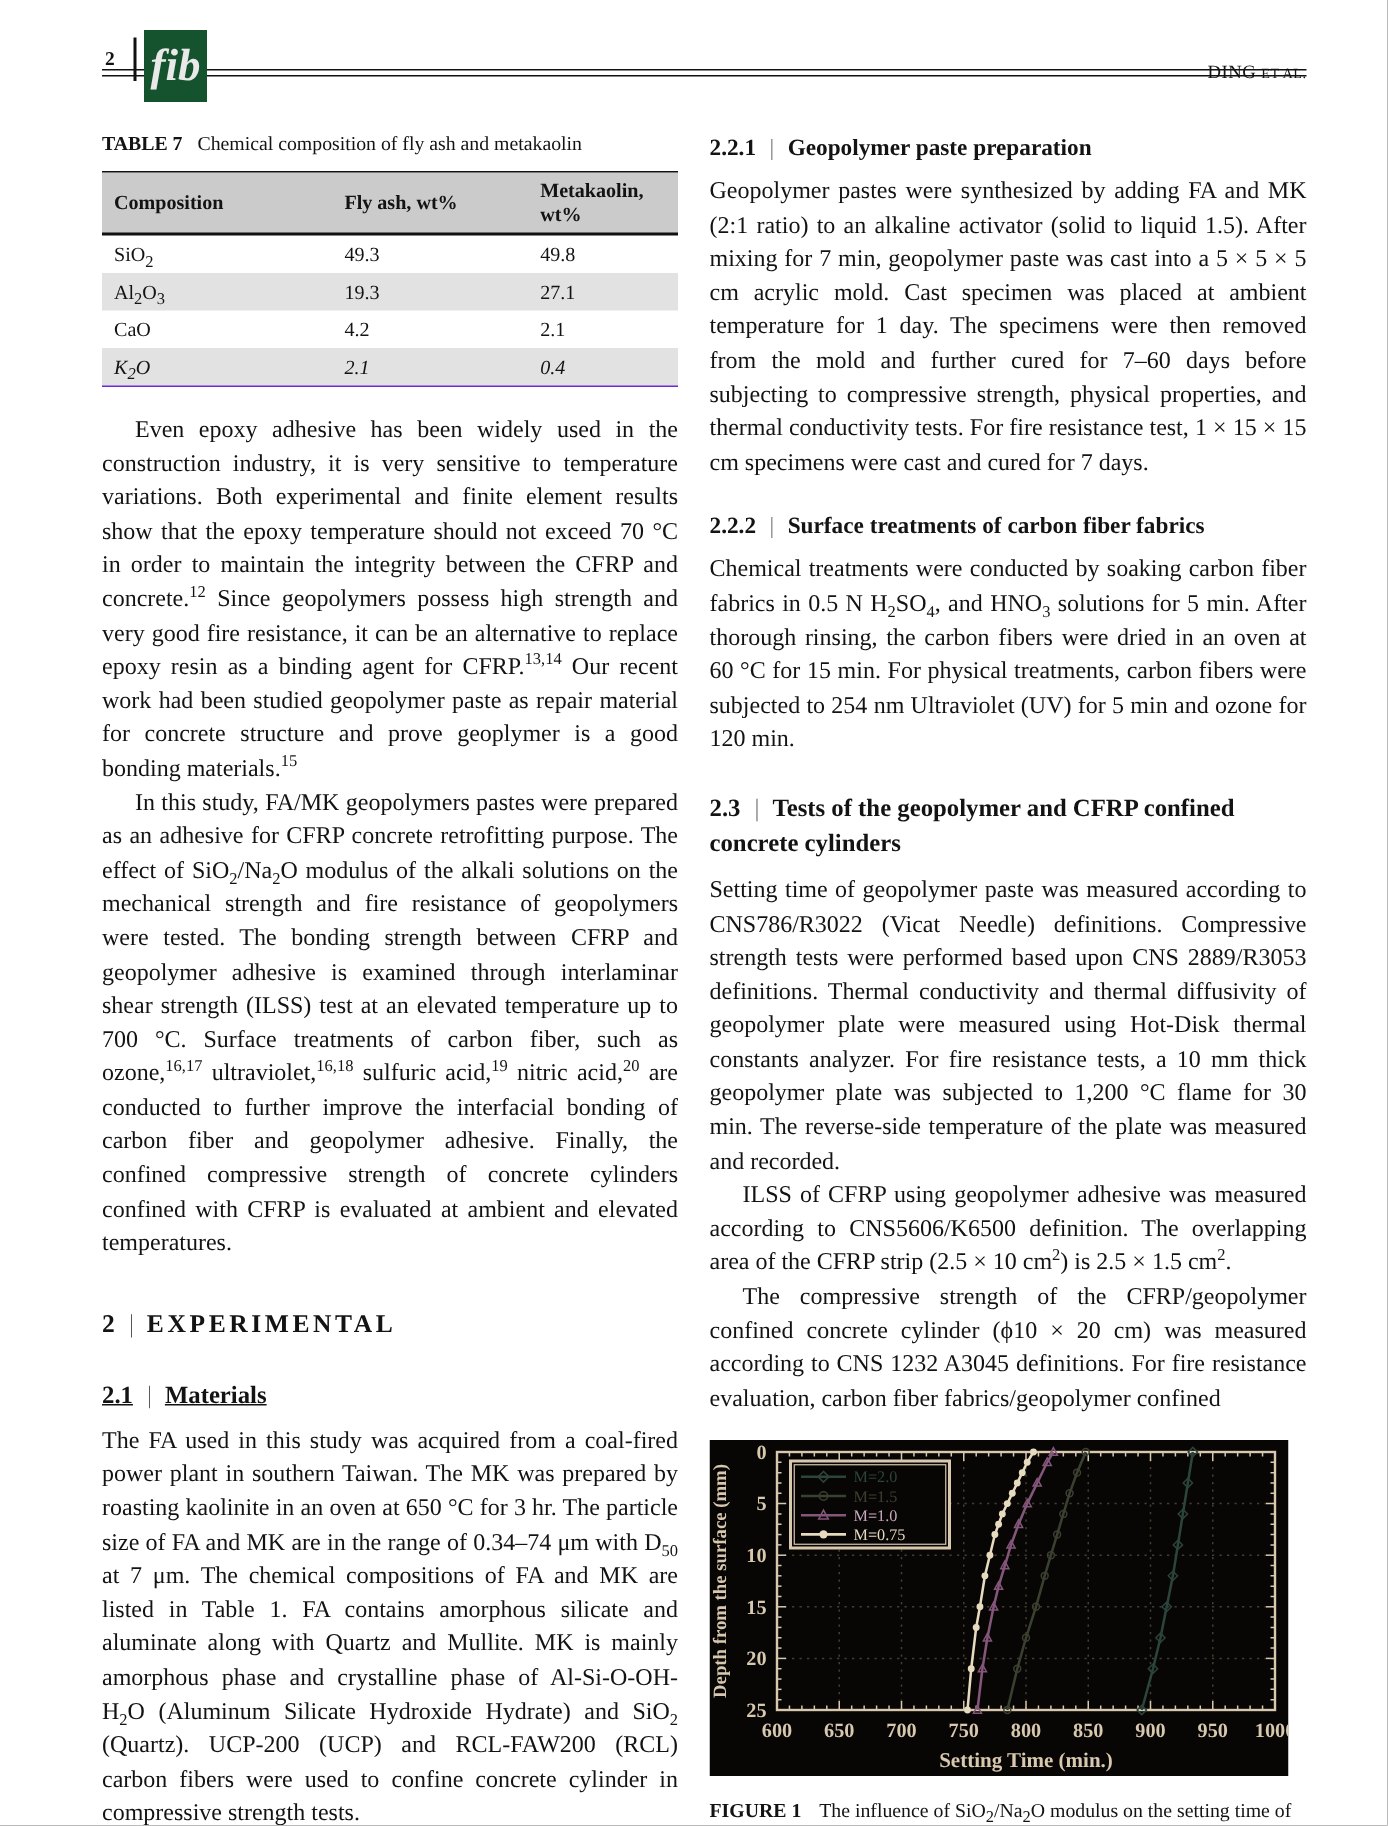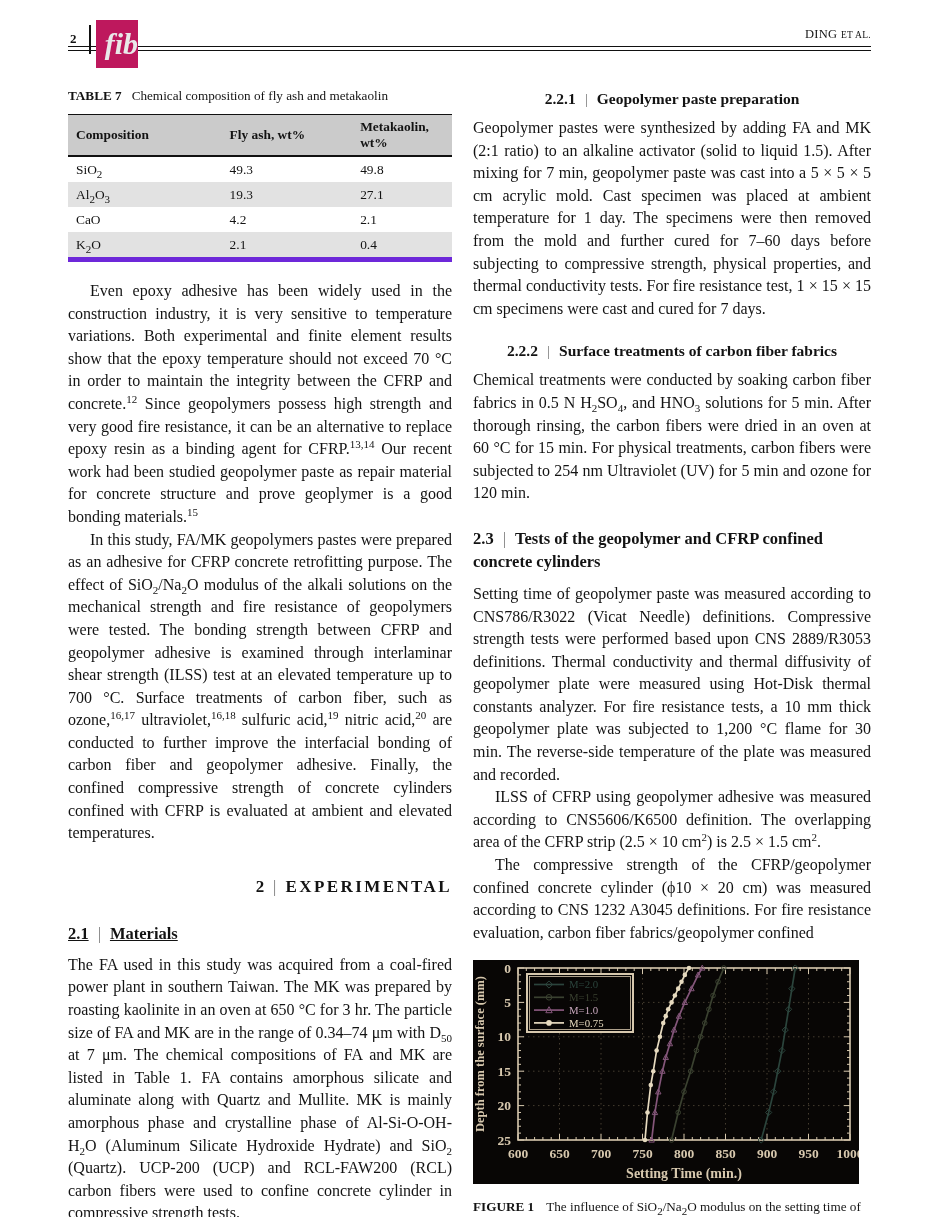--- a/index.html
+++ b/index.html
@@ -14,57 +14,57 @@
     box-sizing:border-box;
     padding:22px 54px 0 68px;
   }
   
   .hdr{position:relative;height:46px;margin-bottom:20px;}
   .hdr-pagenum{position:absolute;left:2px;top:9px;font-size:13px;font-weight:bold;}
   .hdr-vbar{position:absolute;left:21px;top:3px;width:1.5px;height:29px;background:#111;}
   .hdr-rule{position:absolute;left:0;right:0;top:24px;height:3px;border-top:1.5px solid #111;border-bottom:1px solid #111;}
   .hdr-logo{
     position:absolute;left:28px;top:-2px;width:42px;height:48px;
-    background:#be185d;color:#e9e9e9;z-index:2;
-    display:flex;align-items:center;justify-content:flex-end;
+    background:#14532d;color:#e9e9e9;z-index:2;
+    display:flex;align-items:center;justify-content:center;
     font-style:italic;font-size:30px;font-weight:bold;line-height:1;
     font-family:"Liberation Serif", serif;
   }
-  .hdr-running{position:absolute;right:0;top:5px;font-size:12.5px;letter-spacing:.3px;}
+  .hdr-running{position:absolute;right:0;top:19px;font-size:12.5px;letter-spacing:.3px;}
   .hdr-running .etal{font-size:9.5px;}
   
   .cols{display:flex;gap:21px;}
   .col-left{width:384px;flex:none;}
   .col-right{flex:1;min-width:0;}
   
   .tbl-cap{font-size:13.2px;margin:0 0 10px 0;}
   .tbl-cap .cap-label{font-weight:bold;margin-right:10px;}
   table.datatable{width:100%;border-collapse:collapse;font-size:13.4px;}
   table.datatable th{
     background:#cbcbcb;text-align:left;font-weight:bold;
     padding:4px 8px;border-top:1px solid #111;border-bottom:2px solid #111;
   }
   table.datatable td{padding:4.5px 8px;}
   table.datatable tbody tr:nth-child(even) td{background:#e2e2e2;}
-  table.datatable tbody tr:last-child td{border-bottom:5px solid #6d28d9;}
+  table.datatable tbody tr:last-child td{border-bottom:1px solid #6d28d9;font-style:italic;}
   table.datatable th:nth-child(1),table.datatable td:nth-child(1){width:40%;}
   table.datatable th:nth-child(2),table.datatable td:nth-child(2){width:34%;}
   table.datatable th:nth-child(3),table.datatable td:nth-child(3){width:26%;}
   
   p.body{font-size:16px;line-height:22.6px;text-align:justify;margin:0;}
   p.body.indent{text-indent:22px;}
   p.body + p.body{margin-top:0;}
   sup{font-size:11px;line-height:0;}
   sub{font-size:11px;line-height:0;}
   .first-para{margin-top:18px !important;}
   
-  .h-main{font-size:17px;font-weight:bold;margin:32px 0 20px 0;text-align:right;}
+  .h-main{font-size:17px;font-weight:bold;margin:32px 0 20px 0;}
   .h-main .h-title{letter-spacing:2.4px;}
   .h-sub{font-size:16.5px;font-weight:bold;margin:27px 0 10px 0;text-decoration:underline;}
-  .h-subsub{font-size:15.5px;font-weight:bold;margin:20px 0 8px 0;line-height:21px;text-align:center;}
+  .h-subsub{font-size:15.5px;font-weight:bold;margin:20px 0 8px 0;line-height:21px;}
   .h-sep{font-weight:400;margin:0 9px;transform:scaleX(.6);display:inline-block;color:#222;}
   .h-first{margin-top:0 !important;}
   .h-sub2line{font-size:16.5px;font-weight:bold;margin:22px 0 10px 0;line-height:23px;}
   
   .figure-wrap{margin-top:16px;}
   .figure-wrap svg{display:block;}
   .fig-cap{font-size:13.2px;line-height:19.5px;margin-top:13px;text-align:left;}
   .fig-cap .cap-label{font-weight:bold;margin-right:12px;}
 </style>
 </head>

